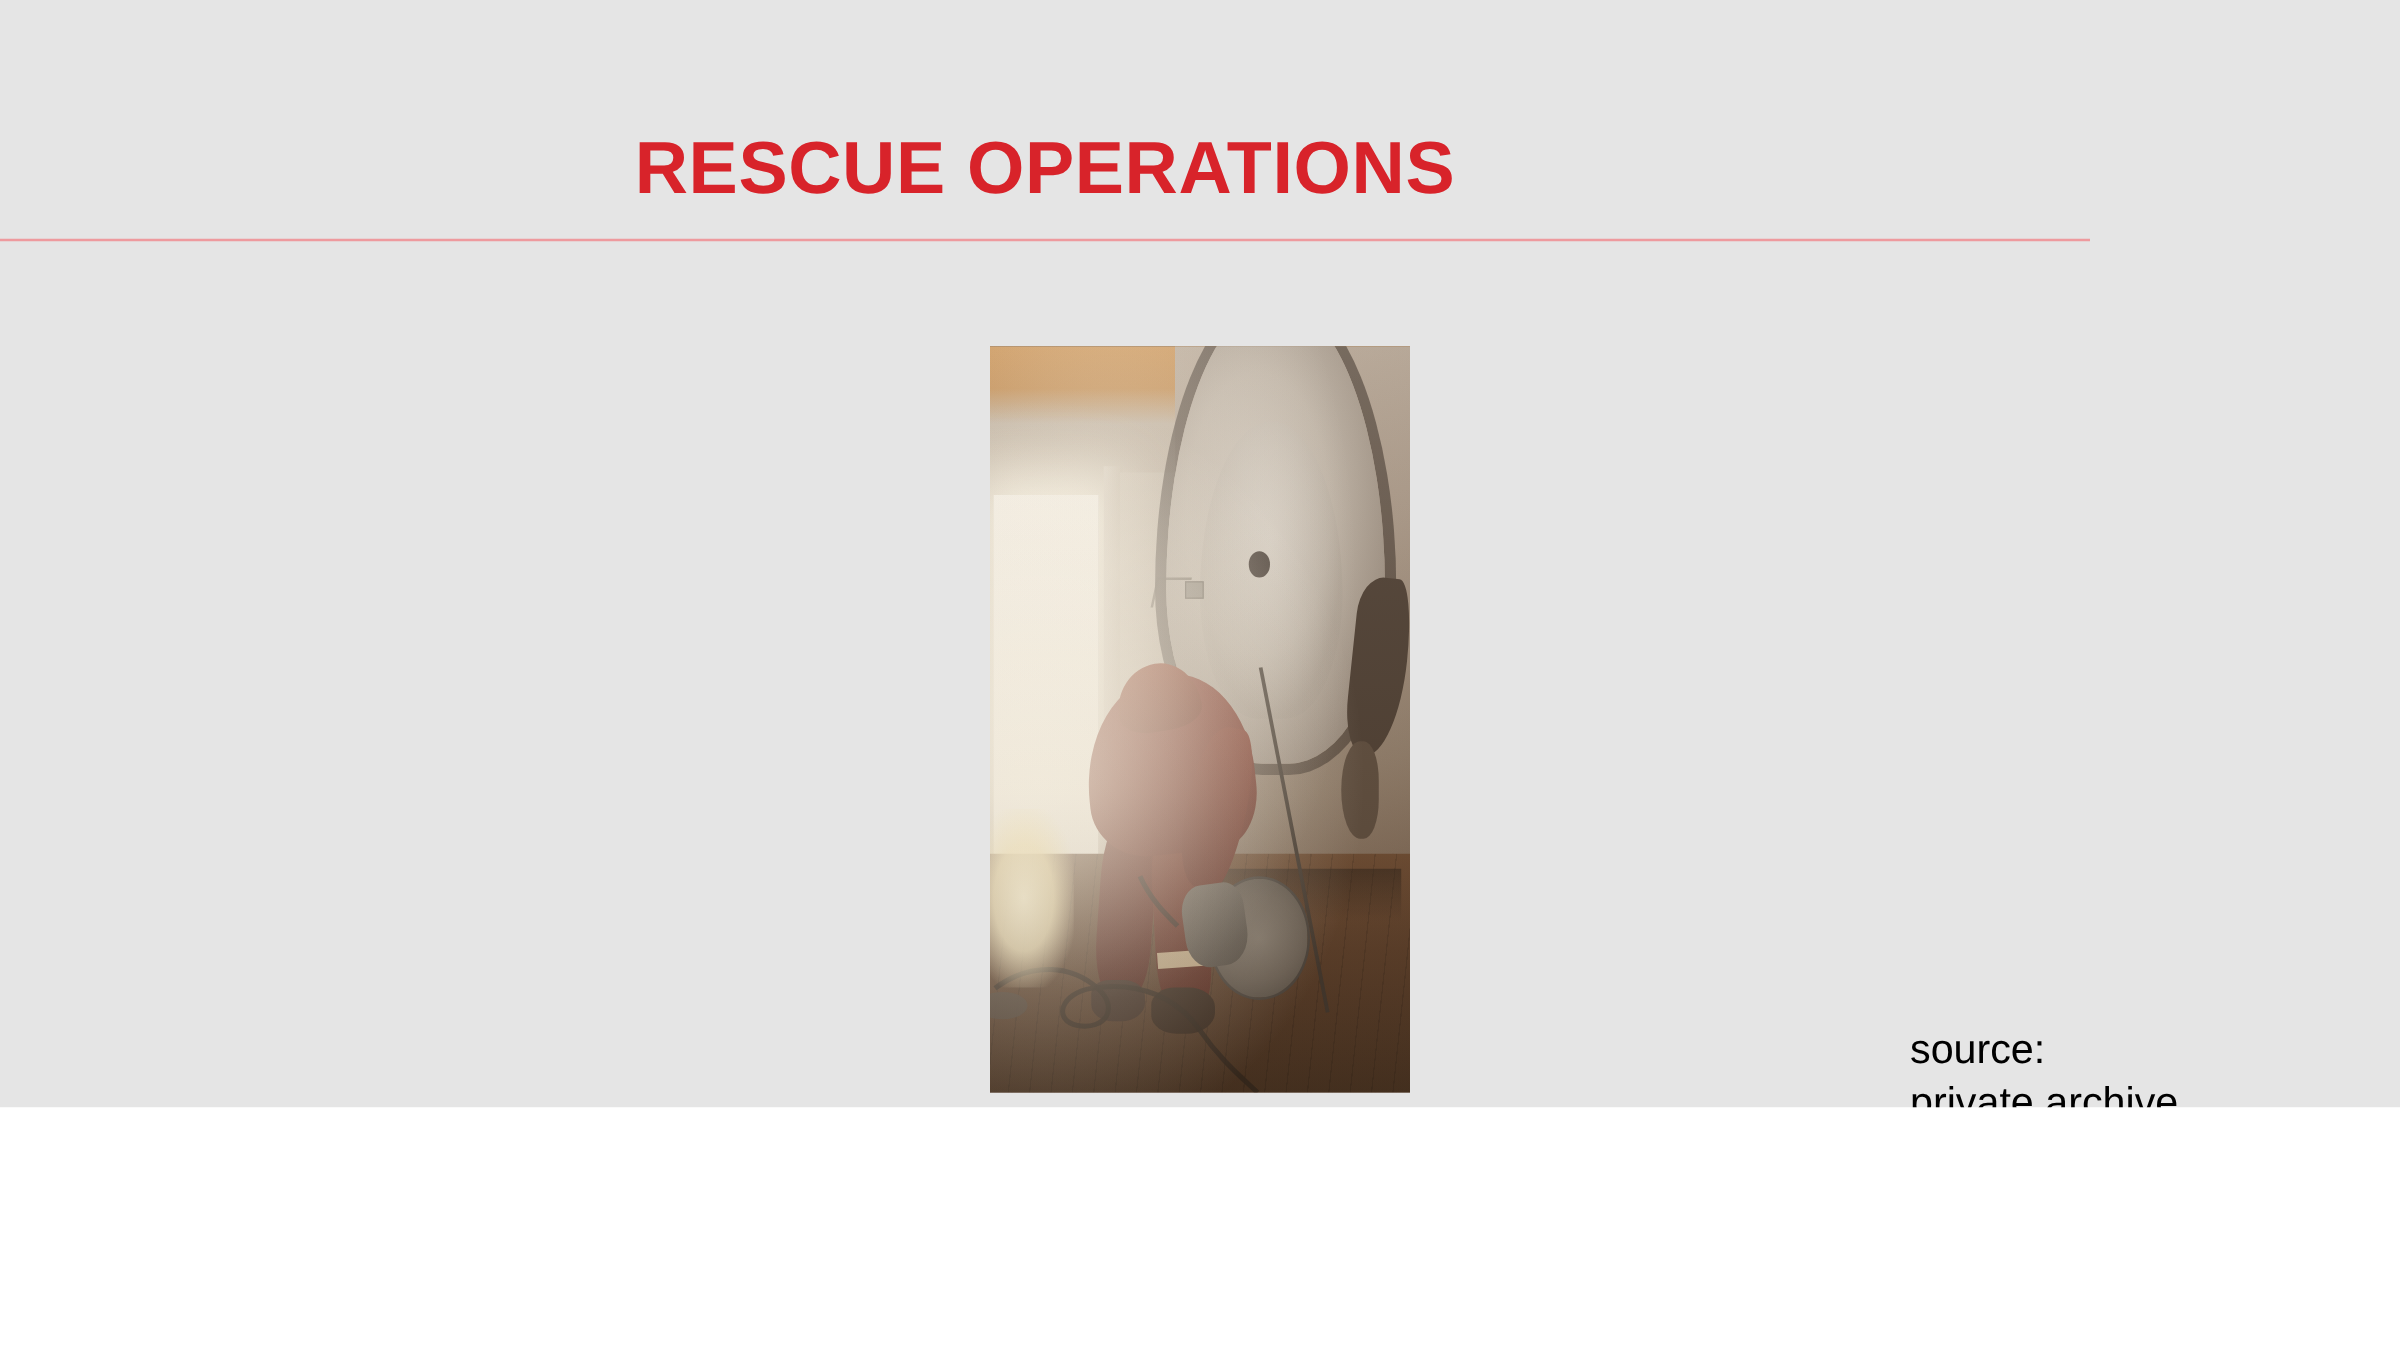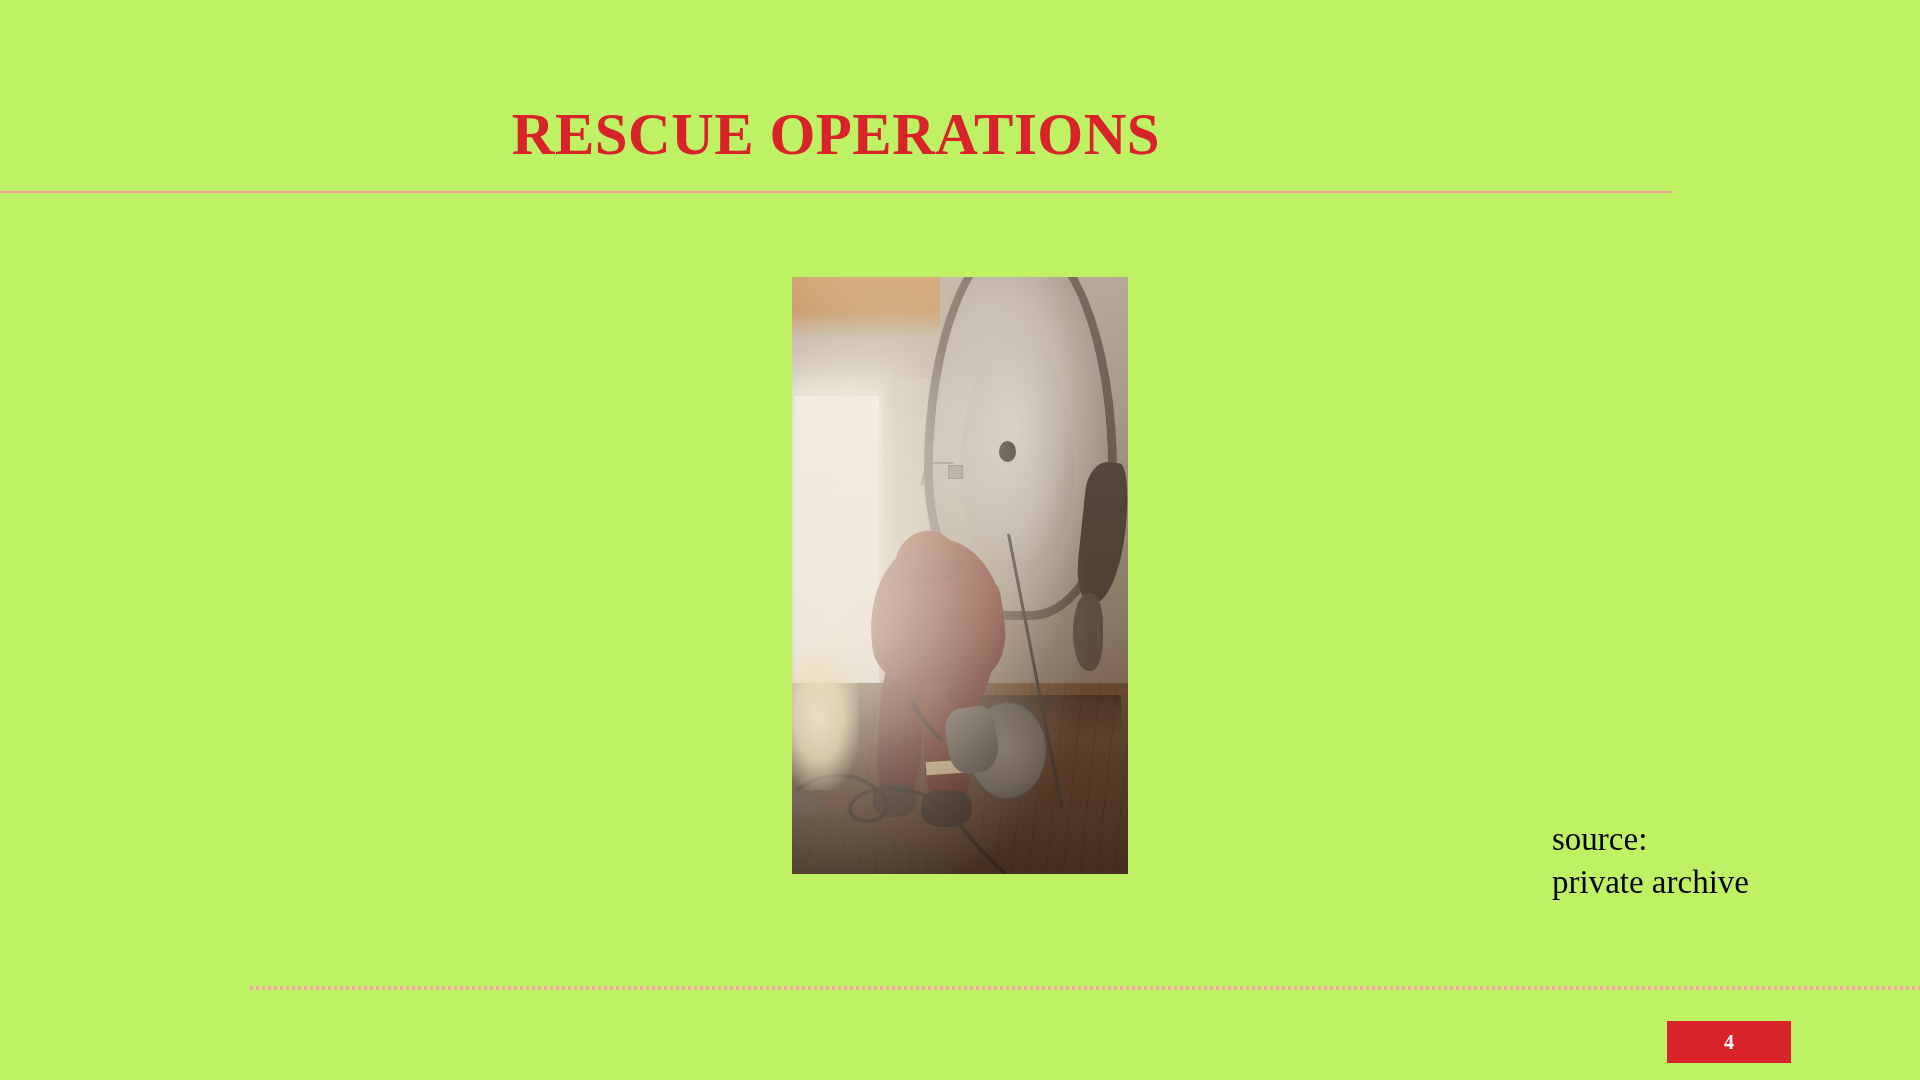--- a/index.html
+++ b/index.html
@@ -7,24 +7,23 @@
     padding: 0;
     background: #ffffff;
   }
   body {
     font-family: "Liberation Sans", sans-serif;
     -webkit-font-smoothing: antialiased;
   }
   .slide {
     position: relative;
     width: 1920px;
-    height: 1080px;
-    background: #bef264;
+    height: 886px;
+    background: #e5e5e5;
     overflow: hidden;
-    font-family: Liberation Serif, serif;
   }
 
   
   .slide-title {
     position: absolute;
     left: 0;
     top: 104px;
     width: 1672px;
     text-align: center;
     font-size: 59px;
@@ -255,21 +254,20 @@
 
   
   .source {
     position: absolute;
     left: 1528px;
     top: 818px;
     font-size: 33px;
     line-height: 1.30;
     color: #000000;
     white-space: nowrap;
-    margin-left: 24px;
   }
 
   
   .bottom-rule {
     position: absolute;
     left: 250px;
     top: 986px;
     right: 0;
     height: 4px;
     background-image: repeating-linear-gradient(

